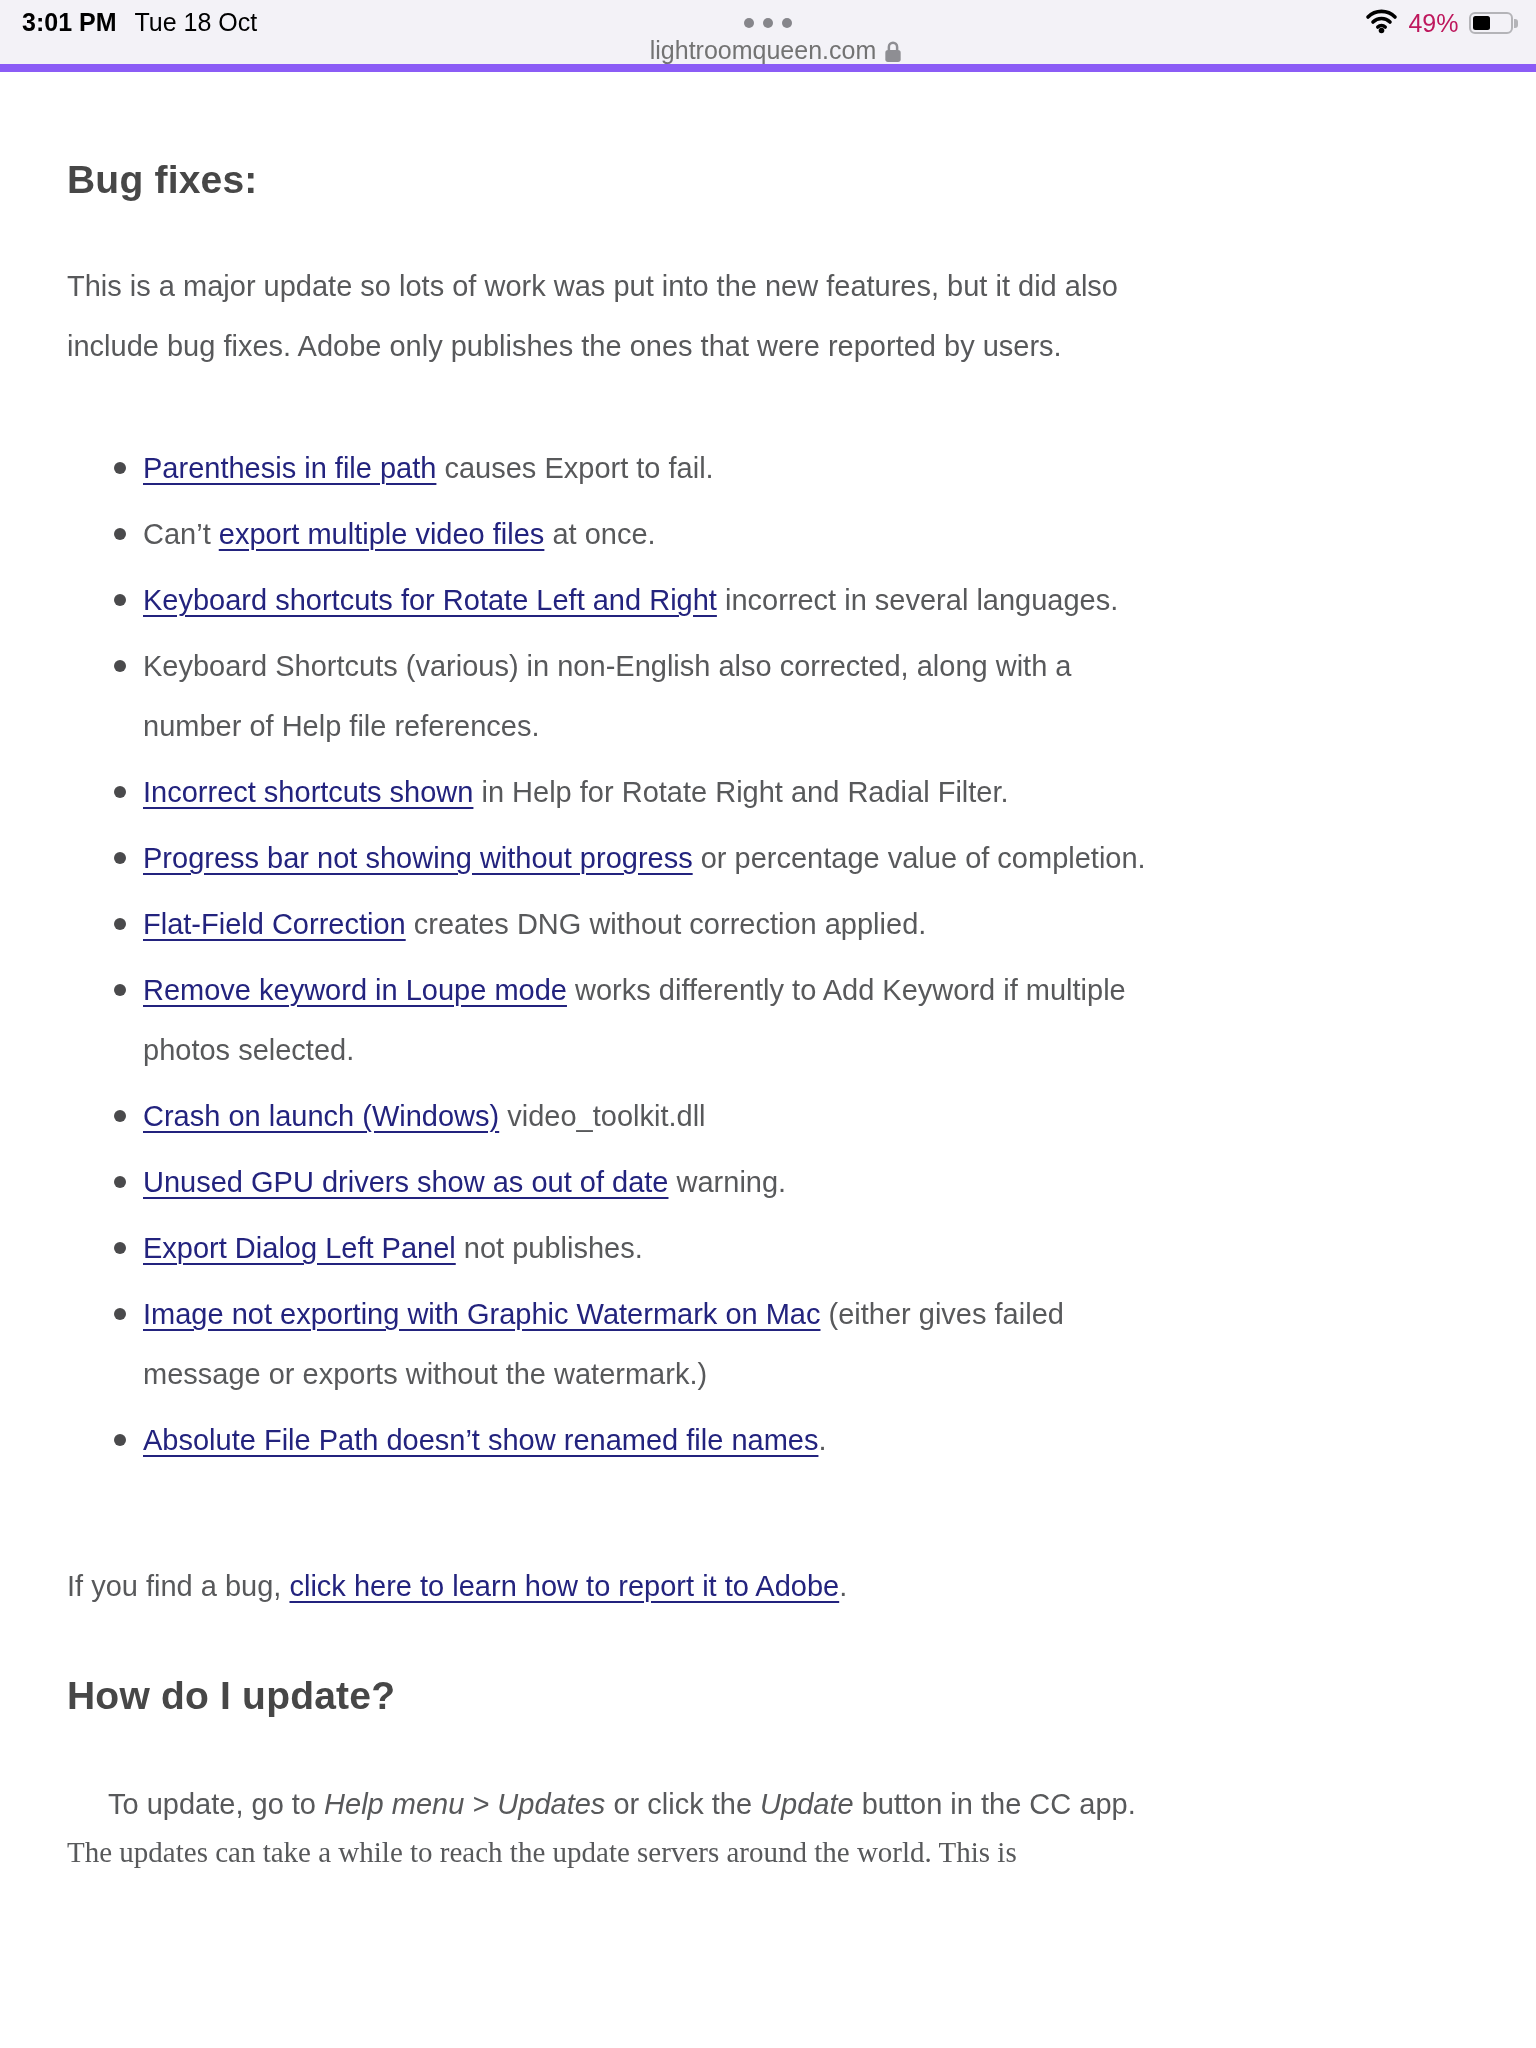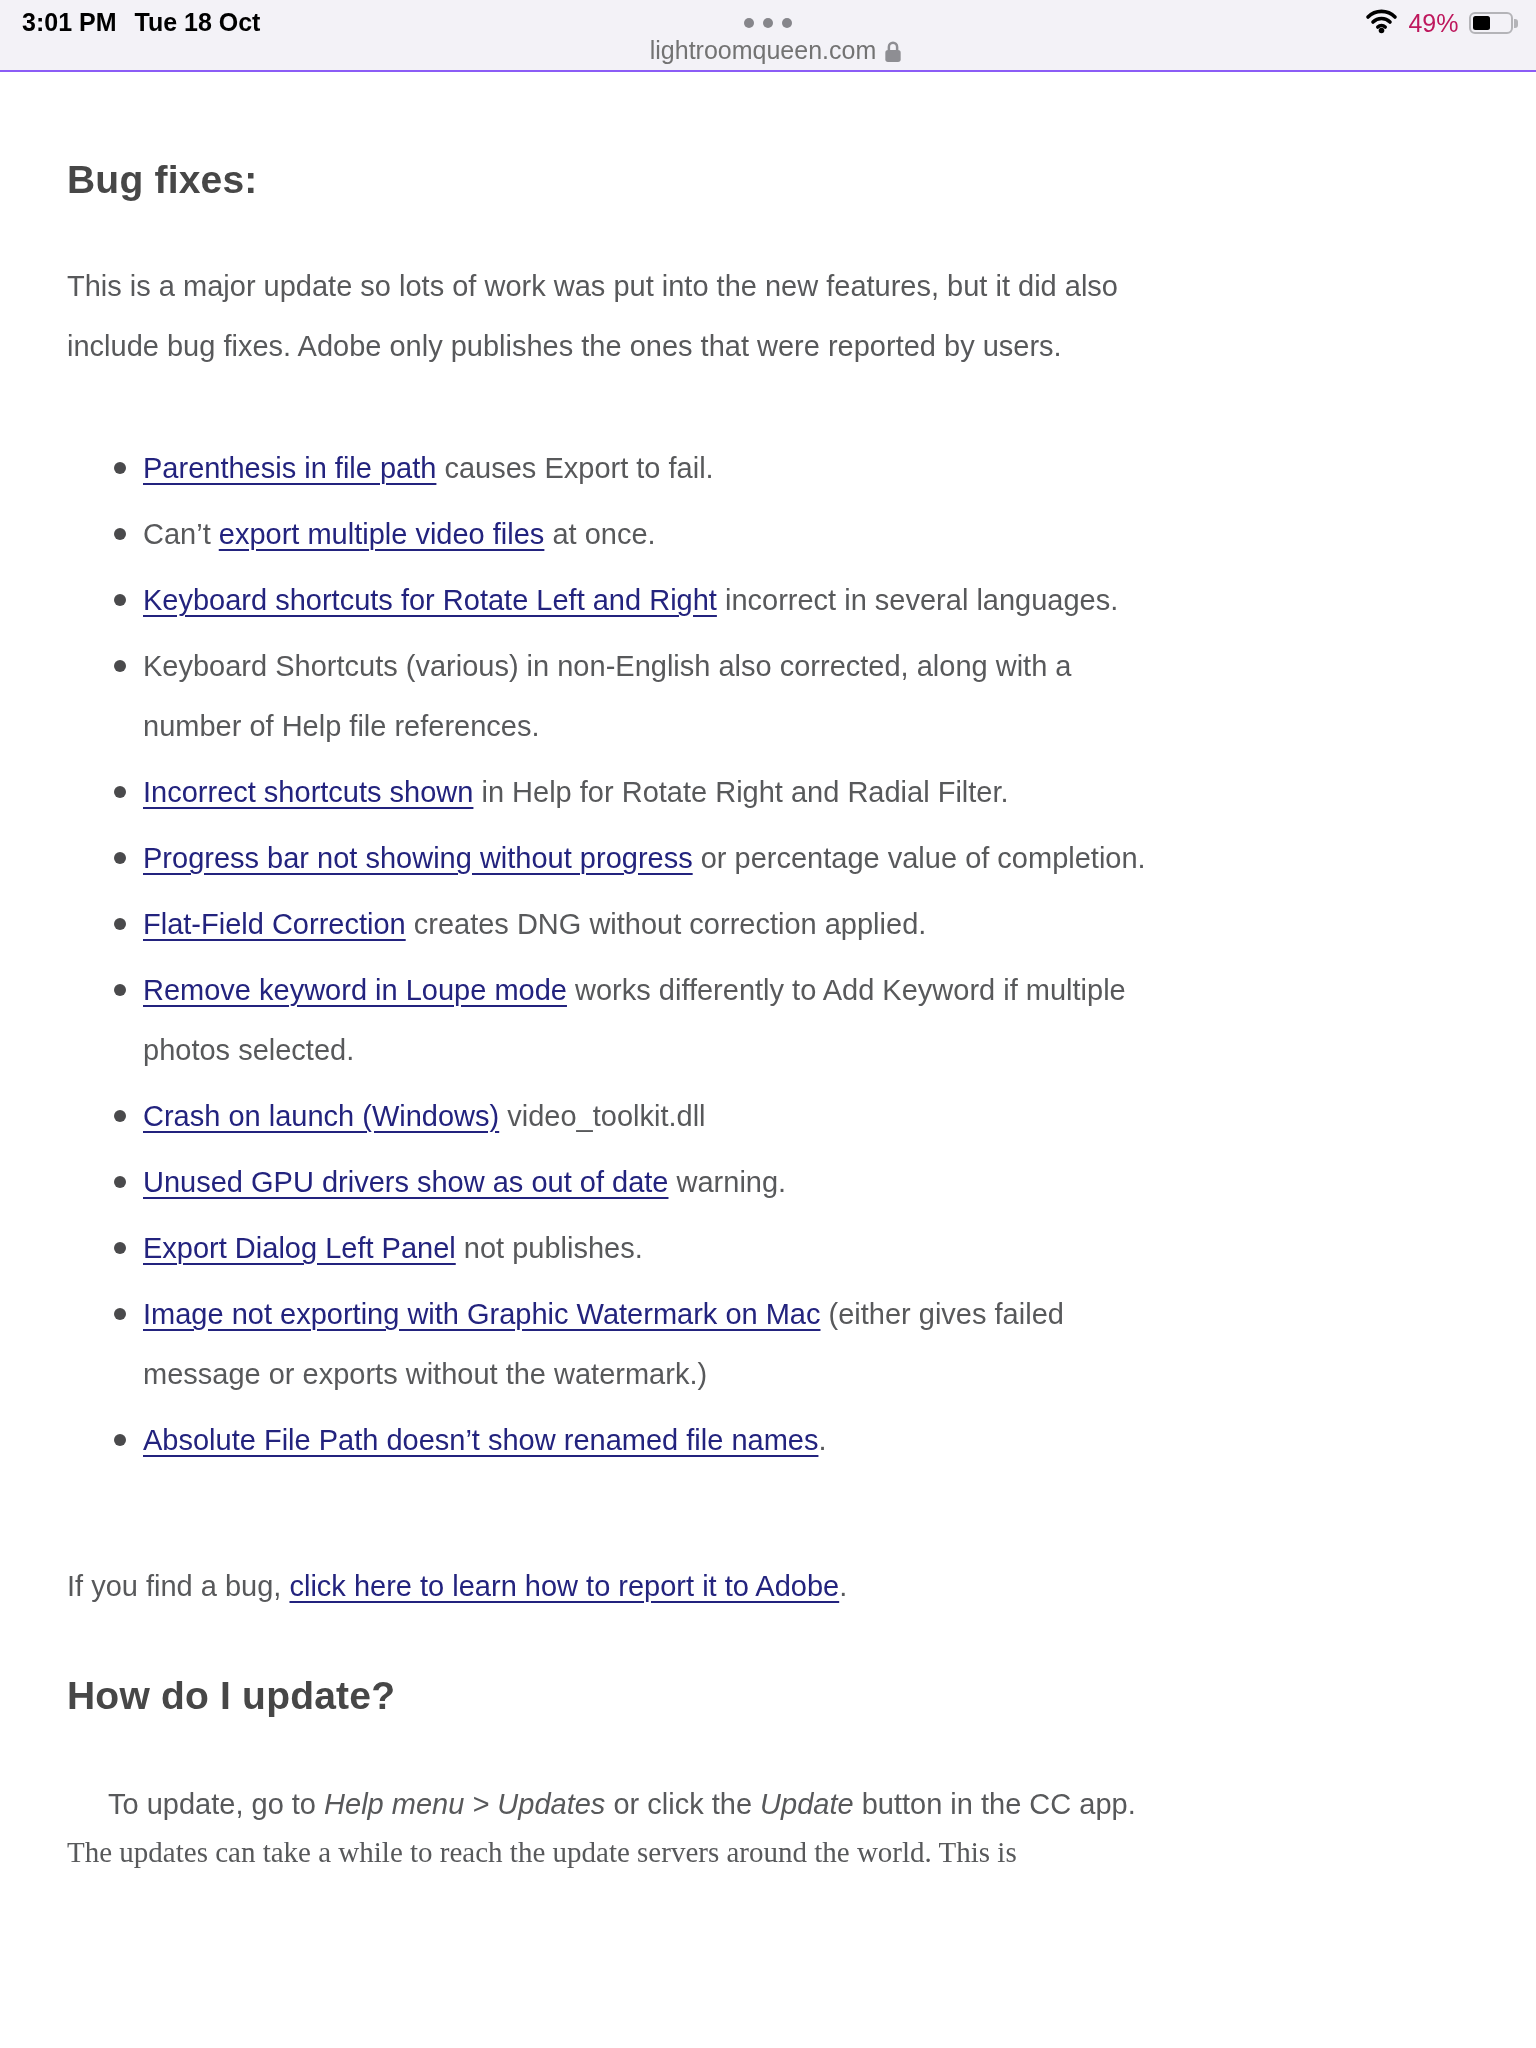--- a/index.html
+++ b/index.html
@@ -1,24 +1,24 @@
 <!DOCTYPE html>
 <html style="--link: #23237e; --body_text: #58595b; --heading: #474747; --statusbar_bg: #f3f2f7;"><head>
 <meta charset="utf-8">
 <style>
   * { margin:0; padding:0; box-sizing:border-box; }
   html, body { width:1536px; height:2048px; overflow:hidden; background:#fff;
                font-family:"Liberation Sans", sans-serif; }
 
   
   .statusbar { position:relative; height:72px; background:#f3f2f7;
-               border-bottom:2px solid #8b5cf6; }
+               border-bottom:8px solid #8b5cf6; }
   .sb-left { position:absolute; left:22px; top:8px; font-size:25px; font-weight:700;
              color:#000; display:flex; gap:18px; }
-  .sb-left .date { font-weight:700; }
+  .sb-left .date { font-weight:400; }
   .sb-dots { position:absolute; left:50%; top:18px; transform:translateX(-50%);
              display:flex; gap:9px; cursor:pointer; }
   .sb-dots i { width:10px; height:10px; border-radius:50%; background:#86868b; }
   .sb-right { position:absolute; right:18px; top:8px; display:flex; align-items:center; gap:10px; }
   .sb-right .pct { font-size:25px; color:#be185d; }
   .battery { display:flex; align-items:center; }
   .battery-body { display:inline-block; width:44px; height:22px; border:2.5px solid #b4b4b8;
                   border-radius:6px; padding:2px; }
   .battery-fill { display:block; height:100%; width:49%; background:#000; border-radius:2.5px; }
   .battery-nub { width:4px; height:9px; background:#b4b4b8; border-radius:0 3px 3px 0; margin-left:1.5px; }

